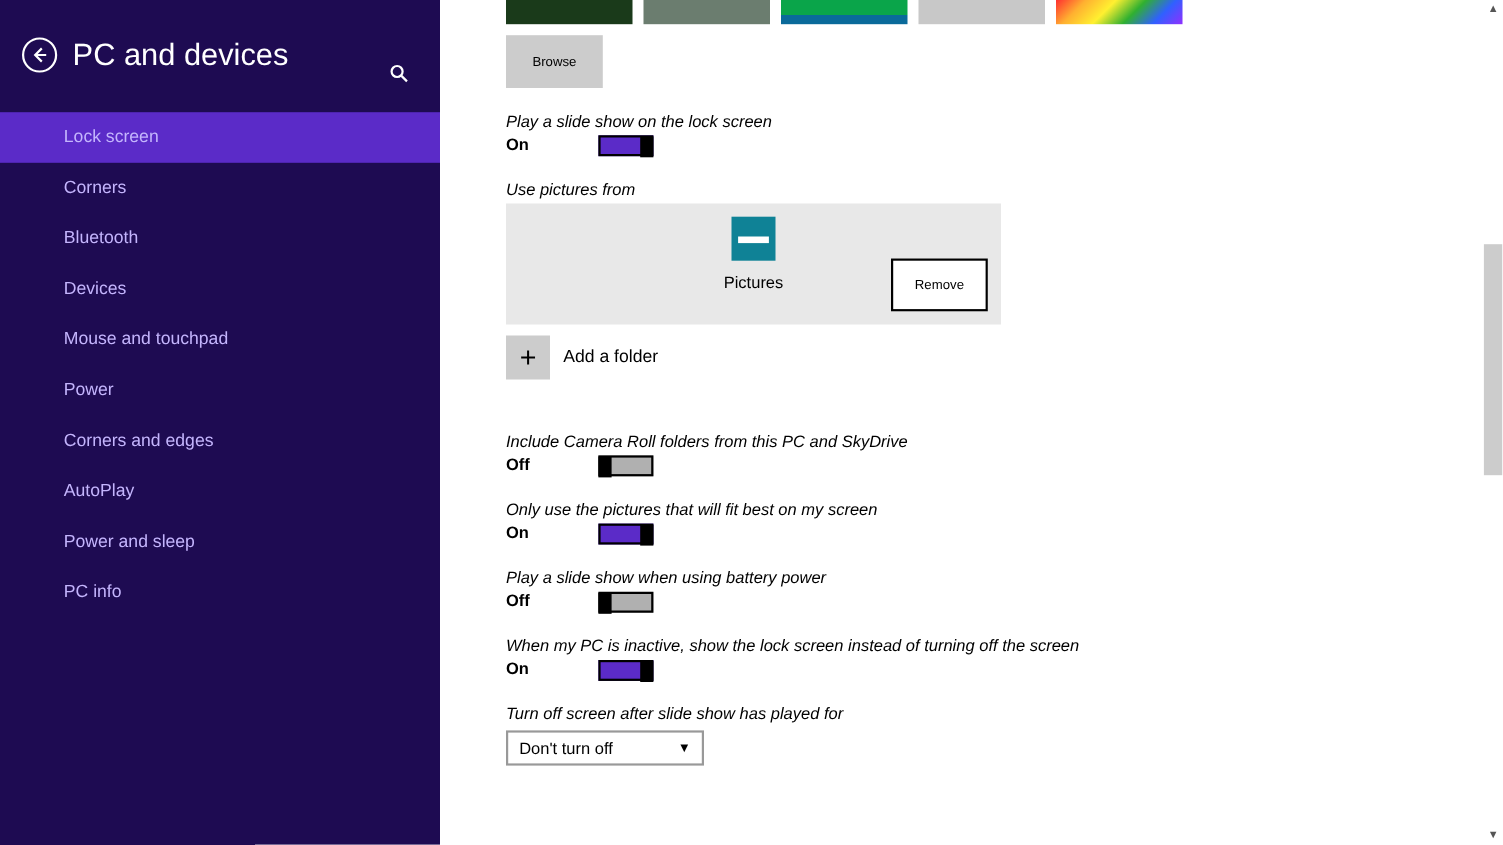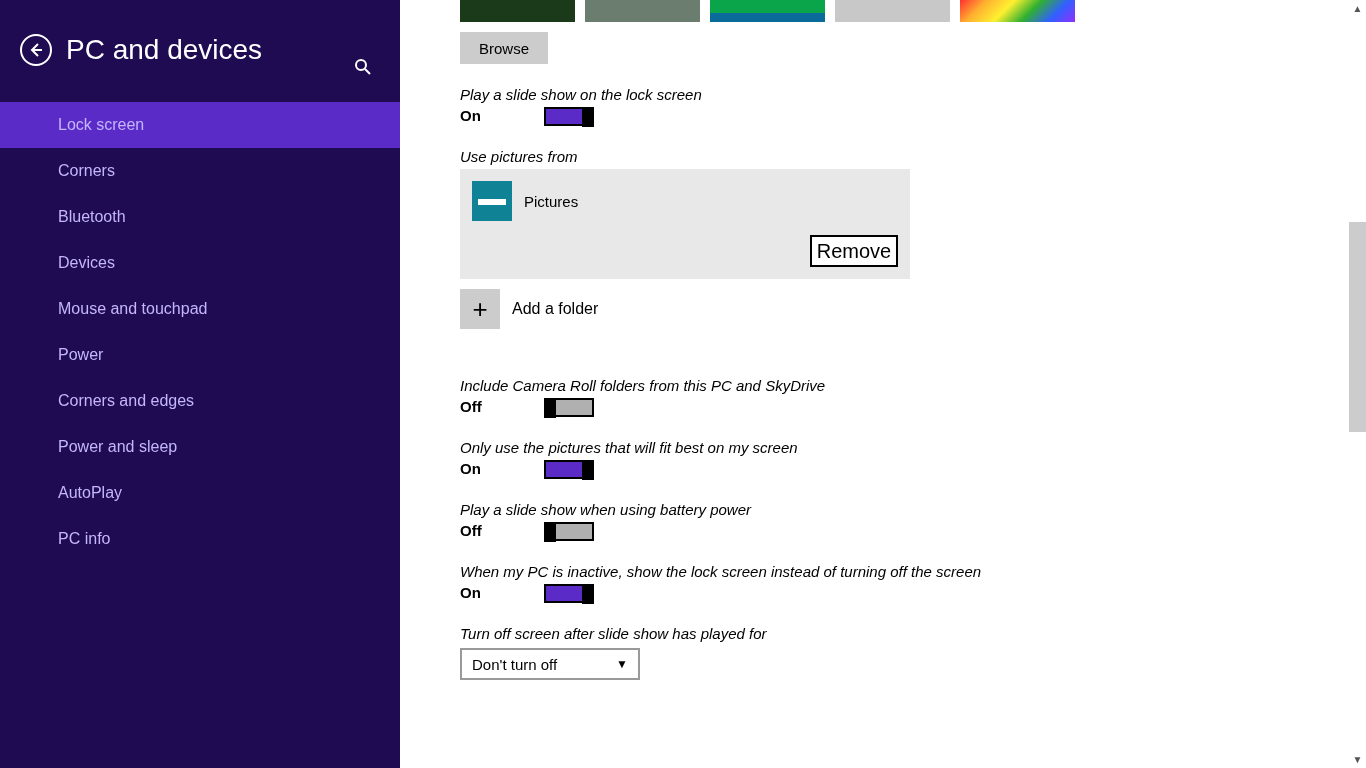--- a/index.html
+++ b/index.html
@@ -18,38 +18,38 @@
   .nav-item.active { background: #5b2bc8; }
   
   .content { flex: 1; background: #fff; color: #000; padding: 0 0 0 60px; position: relative; overflow: hidden; }
   .thumbs { display: flex; gap: 10px; margin-top: 0; }
   .thumb { width: 115px; height: 22px; background: #555; }
   .thumb.t1 { background: #1a3a1a; }
   .thumb.t2 { background: #6b7d6f; }
   .thumb.t3 { background: linear-gradient(to bottom, #0aa54a 60%, #0a6a9a 60%); }
   .thumb.t4 { background: #c8c8c8; }
   .thumb.t5 { background: linear-gradient(135deg, #ff3030, #ffb030, #fff030, #30b030, #3060ff, #9030ff); }
-  .browse-btn { margin-top: 10px; width: 88px; height: 32px; background: #ccc; border: none; font-size: 15px; color: #000; cursor: pointer; }
+  .browse-btn { margin-top: 10px; width: 88px; height: 48px; background: #ccc; border: none; font-size: 12px; color: #000; cursor: pointer; }
   .setting { margin-top: 22px; }
   .setting-label { font-size: 15px; color: #000; margin-bottom: 4px; font-style: italic; }
   .toggle-row { display: flex; gap: 0; }
   .toggle-state { font-size: 15px; font-weight: 600; width: 84px; }
   .toggle { width: 50px; height: 19px; position: relative; border: 2px solid #000; cursor: pointer; }
   .toggle.on { background: #5b2bc8; }
   .toggle.off { background: #b0b0b0; }
   .toggle-thumb { position: absolute; width: 12px; height: 19px; background: #000; top: -1px; }
   .toggle.on .toggle-thumb { right: -2px; }
   .toggle.off .toggle-thumb { left: -2px; }
   .folder-box { width: 450px; background: #e8e8e8; padding: 12px; position: relative; margin-top: 4px; height: 110px;}
-  .folder-item { display: flex; align-items: center; gap: 12px; }
+  .folder-item { display: flex; align-items: center; gap: 12px; flex-direction: column; }
   .folder-icon { width: 40px; height: 40px; background: #0f8296; position: relative; }
   .folder-icon::after { content: ""; position: absolute; left: 6px; right: 6px; top: 18px; height: 6px; background: #fff; }
   .folder-icon::before { content: ""; position: absolute; right: 9px; top: 26px; width: 3px; height: 3px; background: #0f8296; z-index:2;}
   .folder-name { font-size: 15px; }
-  .remove-btn { position: absolute; right: 12px; bottom: 12px; width: 88px; height: 32px; background: #fff; border: 2px solid #000; font-size: 20px; cursor: pointer; }
+  .remove-btn { position: absolute; right: 12px; bottom: 12px; width: 88px; height: 48px; background: #fff; border: 2px solid #000; font-size: 12px; cursor: pointer; }
   .add-folder { display: flex; align-items: center; gap: 12px; margin-top: 10px; }
   .add-box { width: 40px; height: 40px; background: #ccc; display: flex; align-items: center; justify-content: center; font-size: 26px; font-weight: 400; cursor: pointer; }
   .add-label { font-size: 16px; }
   .select-wrap { margin-top: 6px; }
   .select { width: 180px; height: 32px; border: 2px solid #999; background: #fff; display: flex; align-items: center; justify-content: space-between; padding: 0 10px; font-size: 15px; cursor: pointer; }
   .chevron { font-size: 12px; }
   
   .scrollbar { position: absolute; right: 0; top: 0; width: 17px; height: 768px; }
   .scroll-arrow { width: 17px; height: 17px; display: flex; align-items: center; justify-content: center; font-size: 10px; color: #555; cursor: pointer; }
   .scroll-arrow.up { position: absolute; top: 0; }
@@ -78,22 +78,22 @@
       </div>
     </div>
     <div class="nav">
       <div class="nav-item active">Lock screen</div>
       <div class="nav-item">Corners</div>
       <div class="nav-item">Bluetooth</div>
       <div class="nav-item">Devices</div>
       <div class="nav-item">Mouse and touchpad</div>
       <div class="nav-item">Power</div>
       <div class="nav-item">Corners and edges</div>
+      <div class="nav-item">AutoPlay</div>
       <div class="nav-item">Power and sleep</div>
-      <div class="nav-item">AutoPlay</div>
       <div class="nav-item">PC info</div>
     </div>
   </div>
 
   <div class="content">
     <div class="thumbs">
       <div class="thumb t1"></div>
       <div class="thumb t2"></div>
       <div class="thumb t3"></div>
       <div class="thumb t4"></div>

